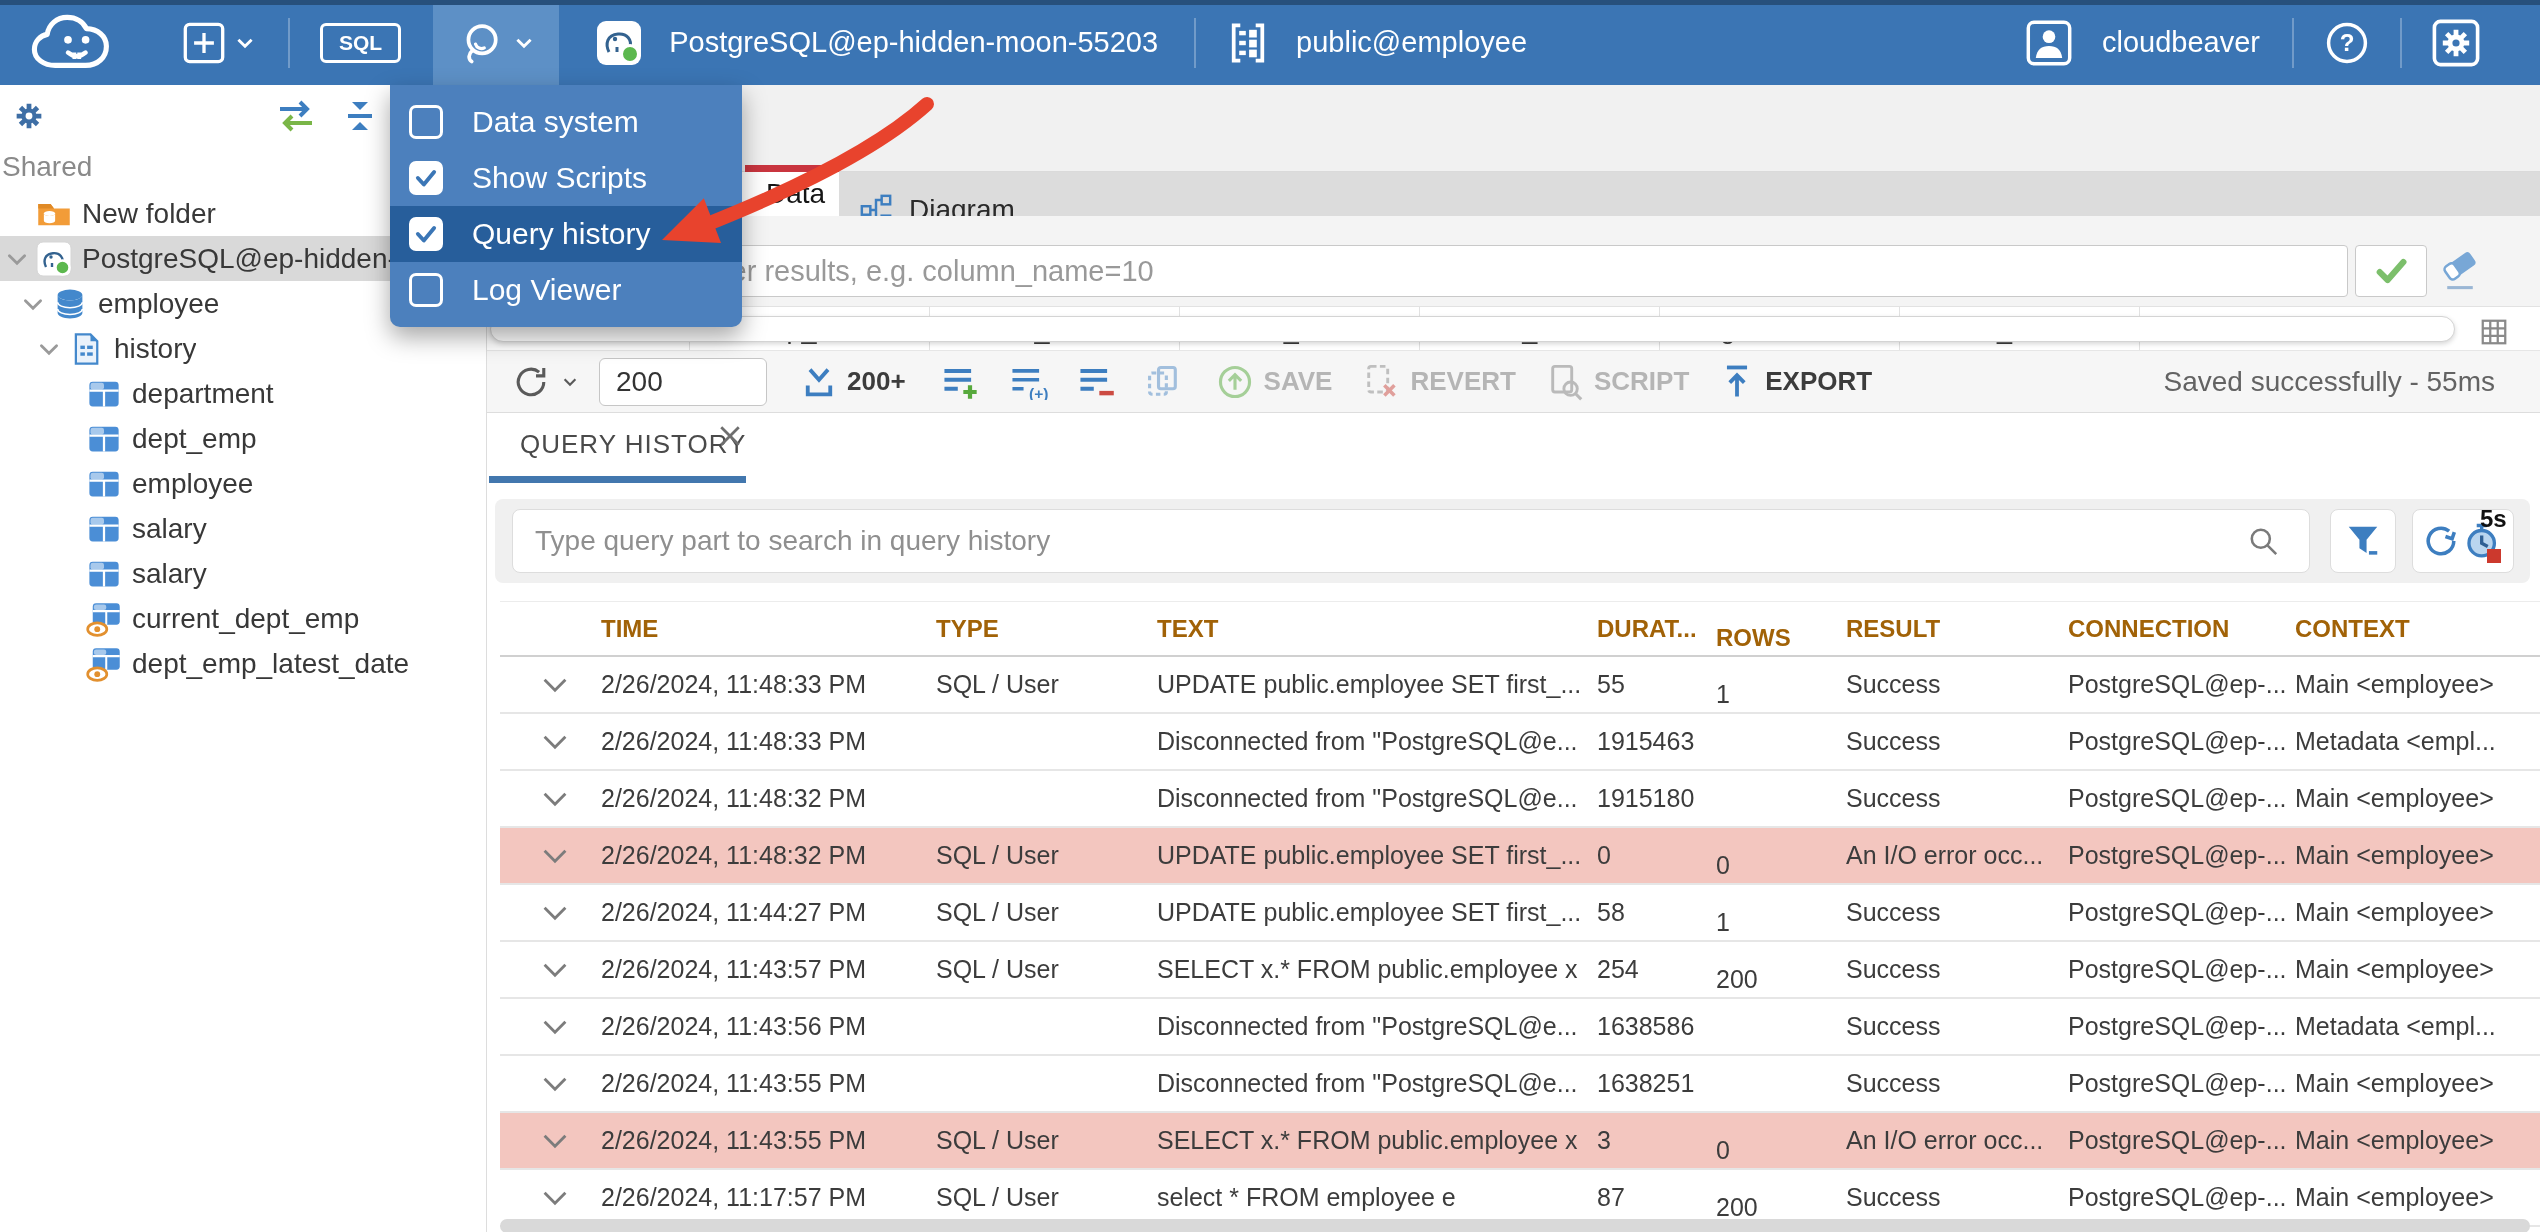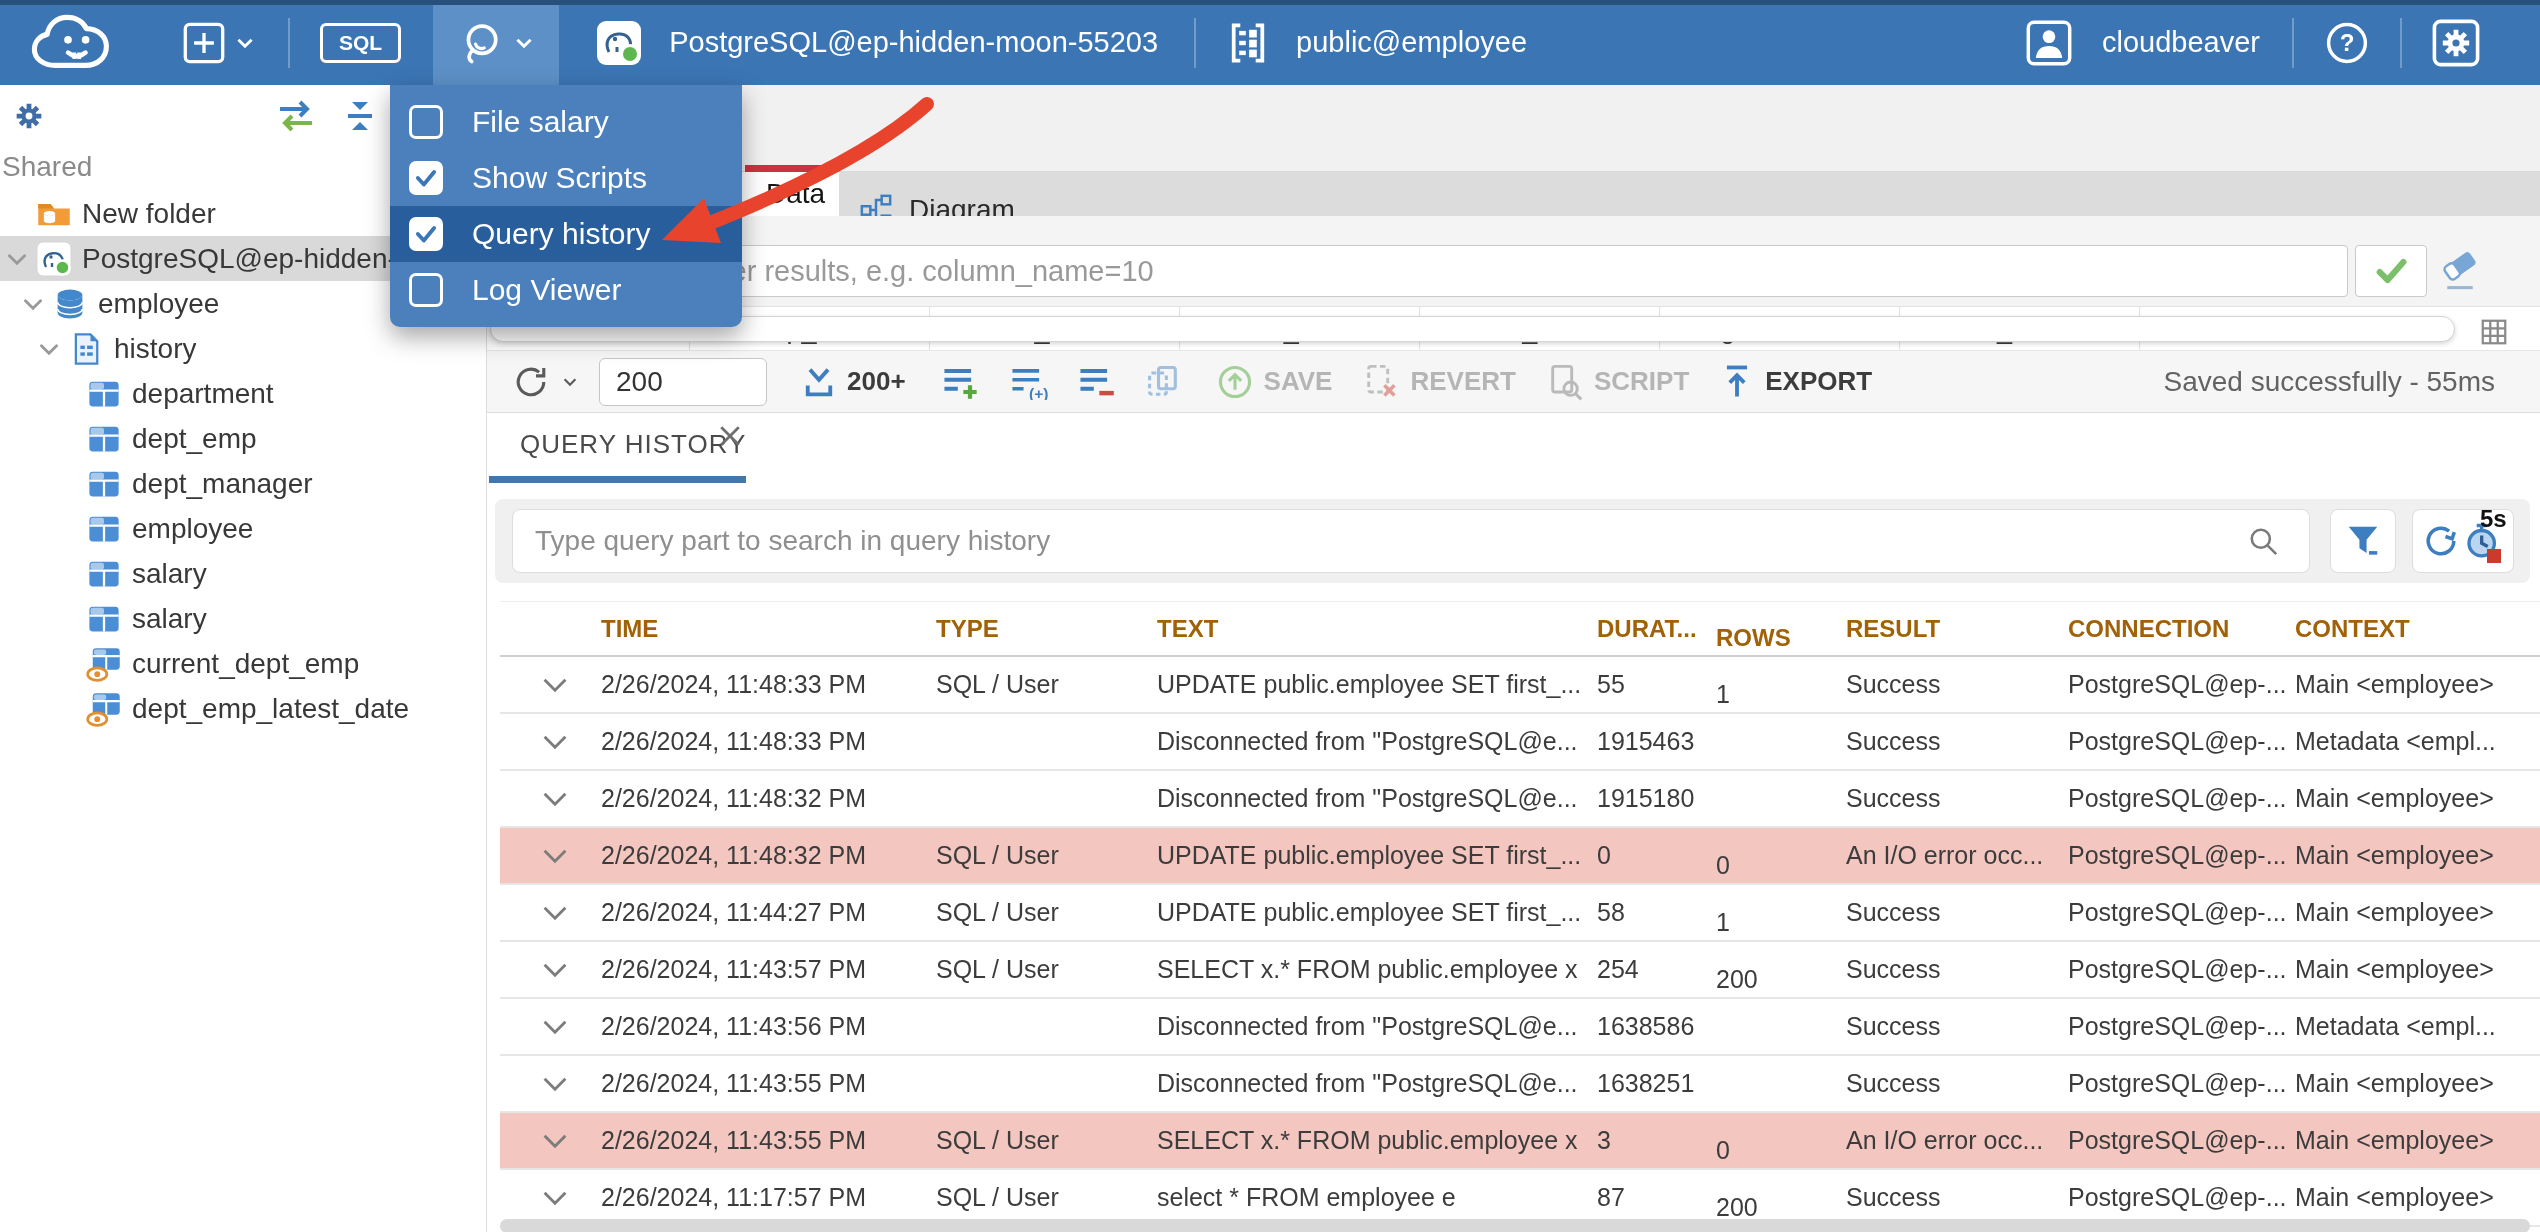--- a/index.html
+++ b/index.html
@@ -354,31 +354,20 @@
         <div class="tree-item" style="padding-left: 54px;">
           <span class="tree-chev"></span>
           <span class="tree-icon">
             <svg width="36" height="36" viewBox="0 0 32 32">
               <rect x="3" y="5" width="26" height="22" rx="3" fill="#4b8ed6"></rect>
               <rect x="4" y="6" width="12" height="6" rx="2" fill="#a8c9ec"></rect>
               <path d="M3 13h26M16 13v14" stroke="#fff" stroke-width="2"></path>
             </svg>
           </span>
           <span class="tree-label">dept_emp</span>
-        </div>
-        <div class="tree-item" style="padding-left: 54px;">
-          <span class="tree-chev"></span>
-          <span class="tree-icon">
-            <svg width="36" height="36" viewBox="0 0 32 32">
-              <rect x="3" y="5" width="26" height="22" rx="3" fill="#4b8ed6"></rect>
-              <rect x="4" y="6" width="12" height="6" rx="2" fill="#a8c9ec"></rect>
-              <path d="M3 13h26M16 13v14" stroke="#fff" stroke-width="2"></path>
-            </svg>
-          </span>
-          <span class="tree-label">dept_manager</span>
         </div>
         <div class="tree-item" style="padding-left: 54px;">
           <span class="tree-chev"></span>
           <span class="tree-icon">
             <svg width="36" height="36" viewBox="0 0 32 32">
               <rect x="3" y="5" width="26" height="22" rx="3" fill="#4b8ed6"></rect>
               <rect x="4" y="6" width="12" height="6" rx="2" fill="#a8c9ec"></rect>
               <path d="M3 13h26M16 13v14" stroke="#fff" stroke-width="2"></path>
             </svg>
           </span>
@@ -897,21 +886,21 @@
             </div>
           </div>
       </div>
       <div class="qh-pillbottom"></div>
     </div>
   </div>
 
   <div class="menu" id="tools-menu">
       <div class="menu-item">
         <span class="menu-cb"></span>
-        <span class="menu-label">File salary</span>
+        <span class="menu-label">Data system</span>
       </div>
       <div class="menu-item">
         <span class="menu-cb checked">
           <svg width="26" height="26" viewBox="0 0 24 24">
             <path d="M4.5 12l5.5 6L19.5 6.5" fill="none" stroke="#3b76b6" stroke-width="3.6" stroke-linecap="round" stroke-linejoin="round"></path>
           </svg>
         </span>
         <span class="menu-label">Show Scripts</span>
       </div>
       <div class="menu-item hl">

